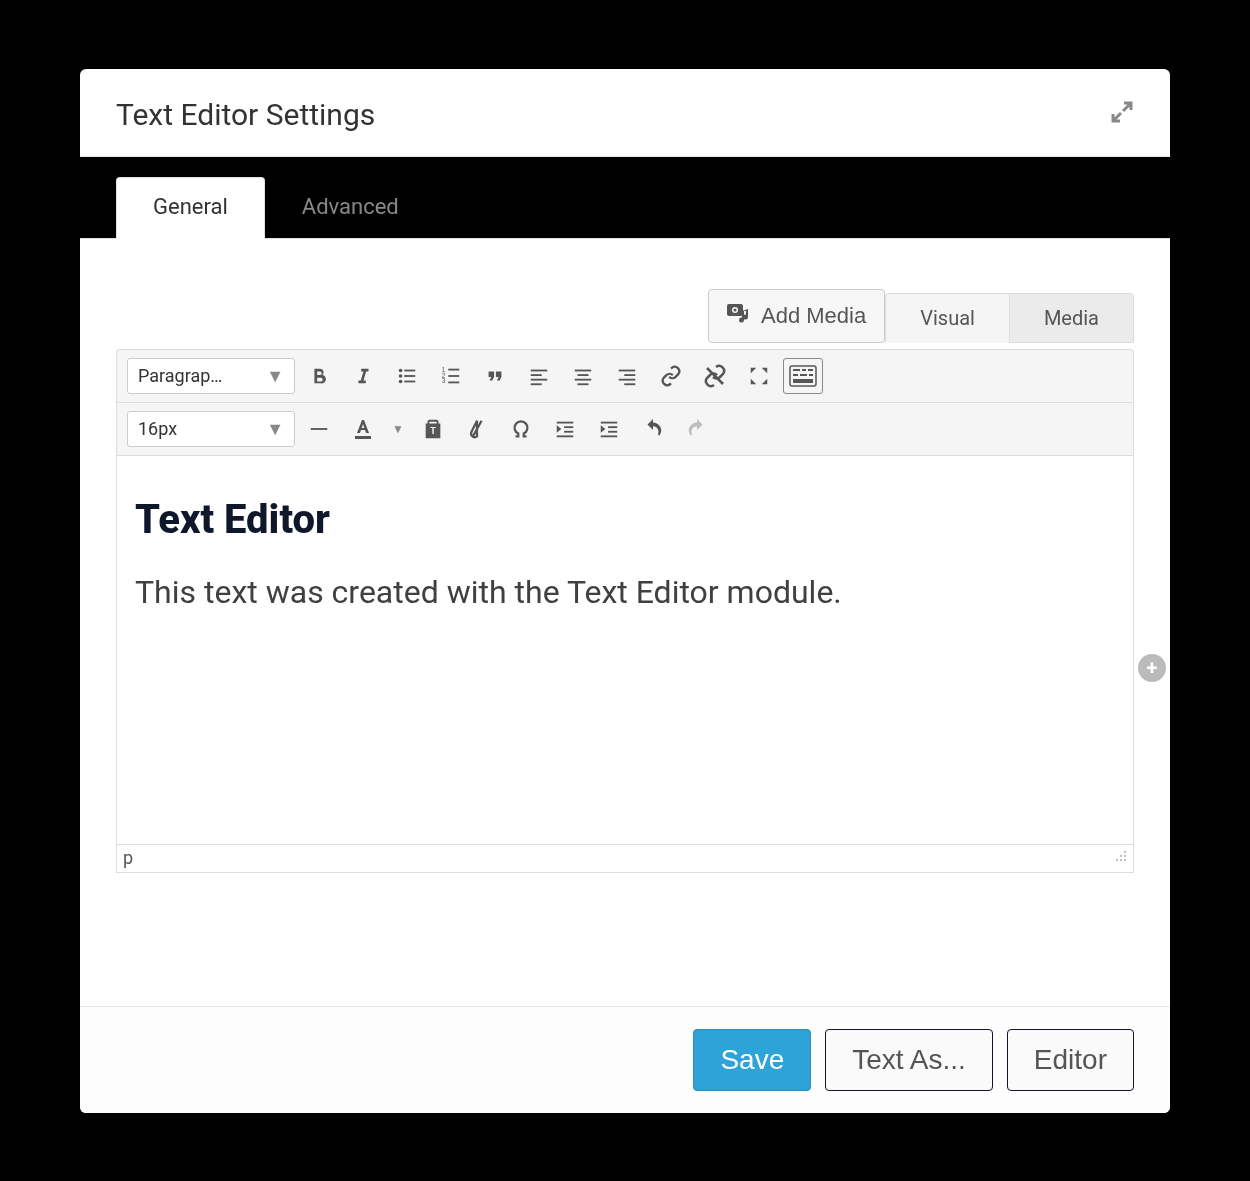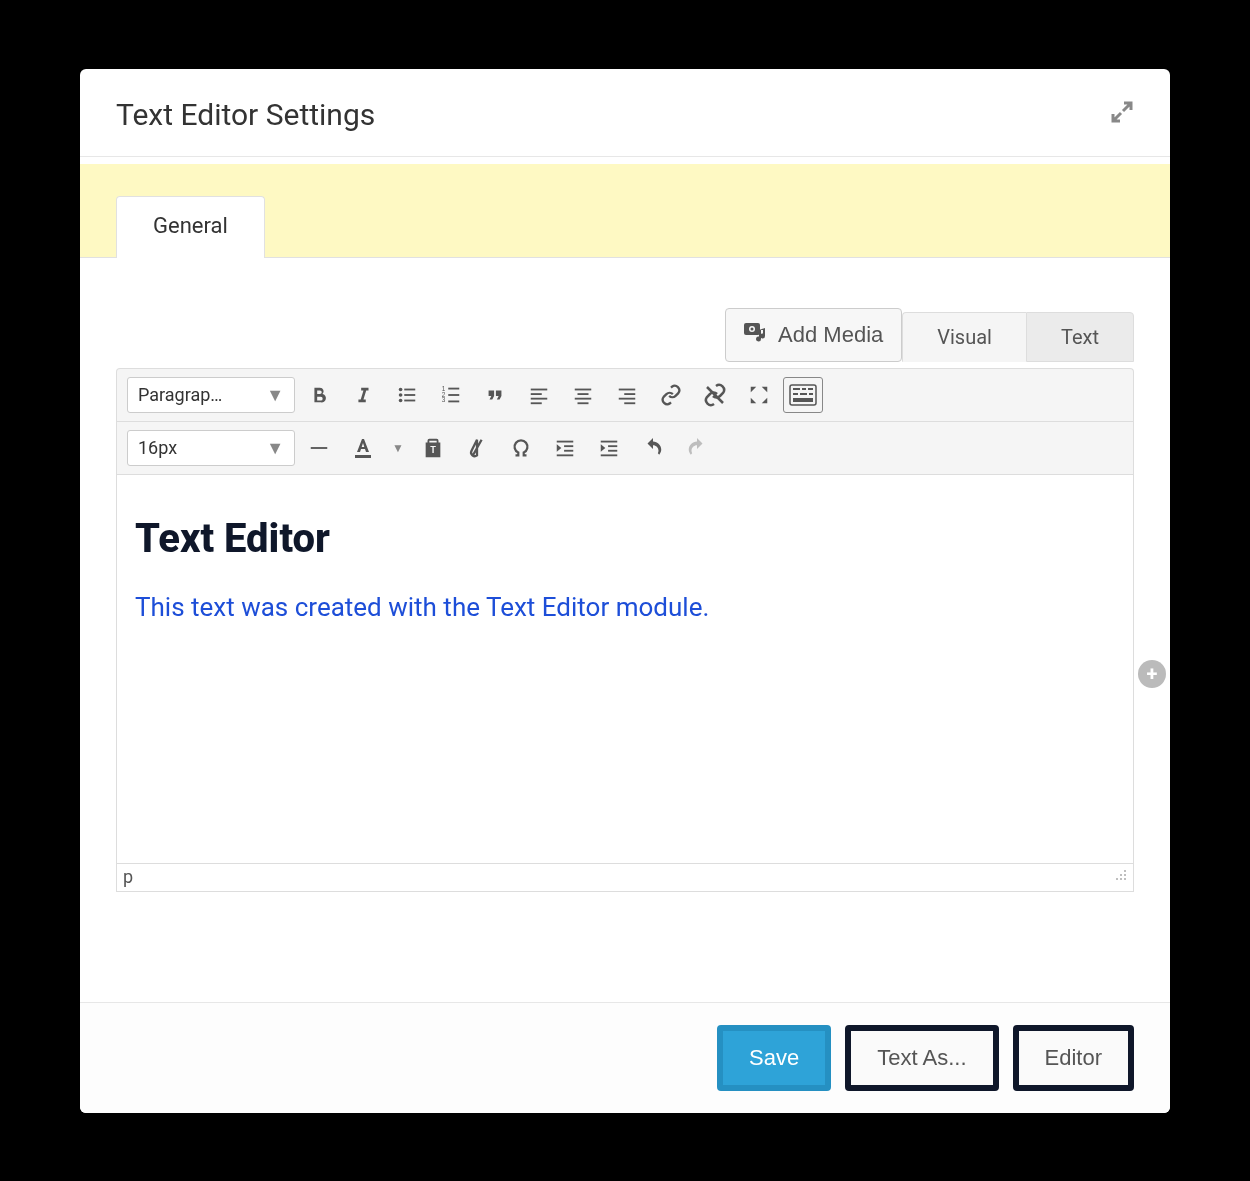--- a/index.html
+++ b/index.html
@@ -26,26 +26,25 @@
   justify-content: space-between;
   border-bottom: 1px solid #e7e7e7;
 }
 .modal-header h1 {
   font-size: 30px;
   font-weight: 400;
   color: #333;
 }
 .expand-icon { color: #888; cursor: pointer; }
 .tab-area {
-  background: #fef9c3;
+  background: #000000;
   border-bottom: 1px solid #e1e1e1;
-  padding: 32px 36px 0 36px;
+  padding: 20px 36px 0 36px;
   display: flex;
   gap: 0;
-  margin-top: 7px;
 }
 .tab-area .tab {
   padding: 16px 36px 20px 36px;
   font-size: 22px;
   color: #888;
   cursor: pointer;
   border: 1px solid transparent;
   border-bottom: none;
   border-top-left-radius: 4px;
   border-top-right-radius: 4px;
@@ -143,22 +142,22 @@
   overflow: auto;
 }
 .editor-body h2 {
   font-family: "Segoe UI", -apple-system, Roboto, sans-serif;
   font-size: 40px;
   font-weight: 800;
   color: #0f172a;
   margin-bottom: 30px;
 }
 .editor-body p {
-  font-size: 26px;
-  color: #1d4ed8;
+  font-size: 32px;
+  color: #404040;
 }
 .status-bar {
   border: 1px solid #ddd;
   border-top: none;
   background: #fff;
   padding: 2px 6px 4px 6px;
   font-size: 18px;
   color: #555;
   display: flex;
   justify-content: space-between;
@@ -180,24 +179,24 @@
 .footer {
   border-top: 1px solid #e7e7e7;
   padding: 22px 36px;
   display: flex;
   justify-content: flex-end;
   gap: 14px;
   background: #fdfdfd;
 }
 .btn {
   padding: 14px 26px;
-  font-size: 22px;
+  font-size: 28px;
   border-radius: 4px;
   cursor: pointer;
-  border: 6px solid #0f172a;
+  border: 1px solid #0f172a;
   background: #fafafa;
   color: #555;
 }
 .btn.primary {
   background: #2ea3d8;
   border-color: #2590c2;
   color: #fff;
 }
 </style>
 </head>
@@ -208,40 +207,41 @@
     <h1>Text Editor Settings</h1>
     <span class="expand-icon">
       <svg width="24" height="24" viewBox="0 0 24 24" fill="none" stroke="currentColor" stroke-width="3">
           <path d="M14 3h7v7M10 21H3v-7M21 3l-8 8M3 21l8-8"></path>
         </svg>
     </span>
   </div>
 
   <div class="tab-area">
     <div class="tab active">General</div>
+    <div class="tab">Advanced</div>
   </div>
 
   <div class="content">
 
     <div class="media-row">
       <button class="add-media-btn">
         <span>
           <svg width="24" height="22" viewBox="0 0 24 22" fill="currentColor">
               <rect x="0" y="2" width="16" height="12" rx="2"></rect>
               <circle cx="8" cy="8" r="3" fill="#f7f7f7"></circle>
               <circle cx="8" cy="8" r="1.5"></circle>
               <path d="M17 9v9a2.5 2.5 0 1 1-2-2.45V9l6-2v8a2.5 2.5 0 1 1-2-2.45V9z"></path>
             </svg>
         </span>
         <span>Add Media</span>
       </button>
 
       <div class="editor-tabs">
         <div class="etab active">Visual</div>
-        <div class="etab">Text</div>
+        <div class="etab">Media</div>
       </div>
     </div>
 
     <div class="toolbar first">
       <div class="dropdown-btn">
         <span>Paragrap…</span>
         <span class="caret">▼</span>
       </div>
       <span class="tool-btn">
         <svg width="22" height="22" viewBox="0 0 24 24" fill="currentColor">

